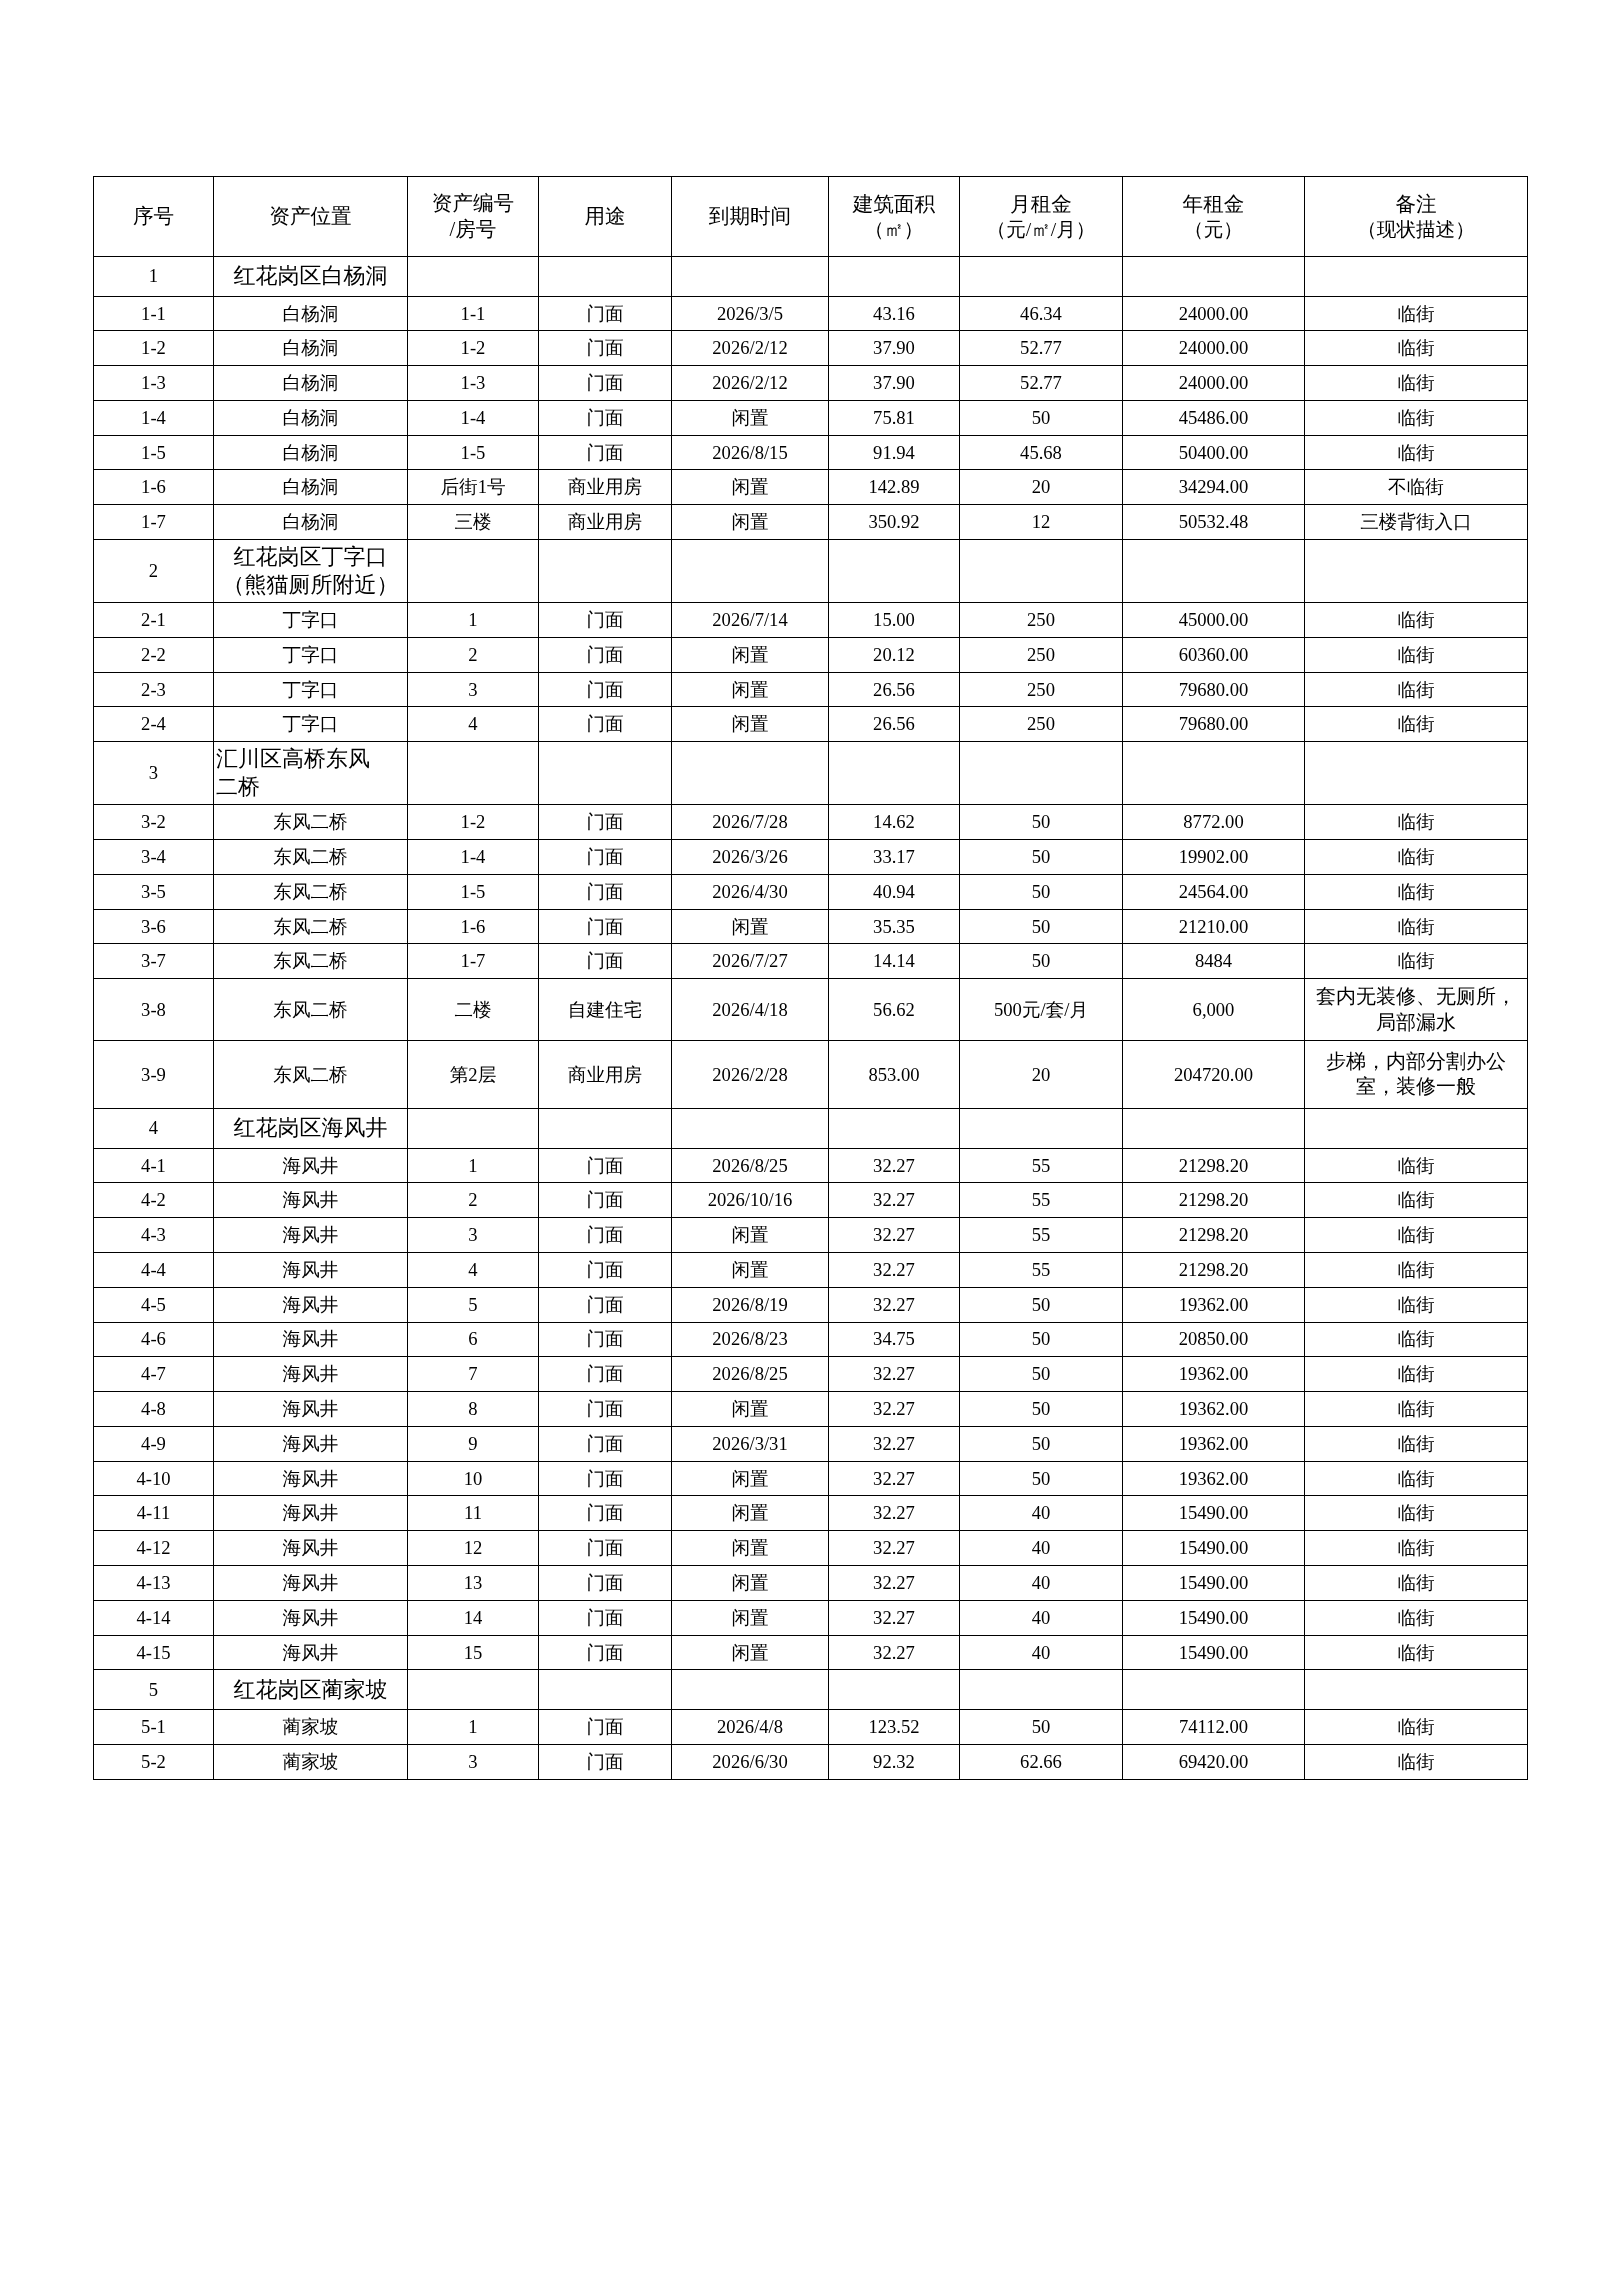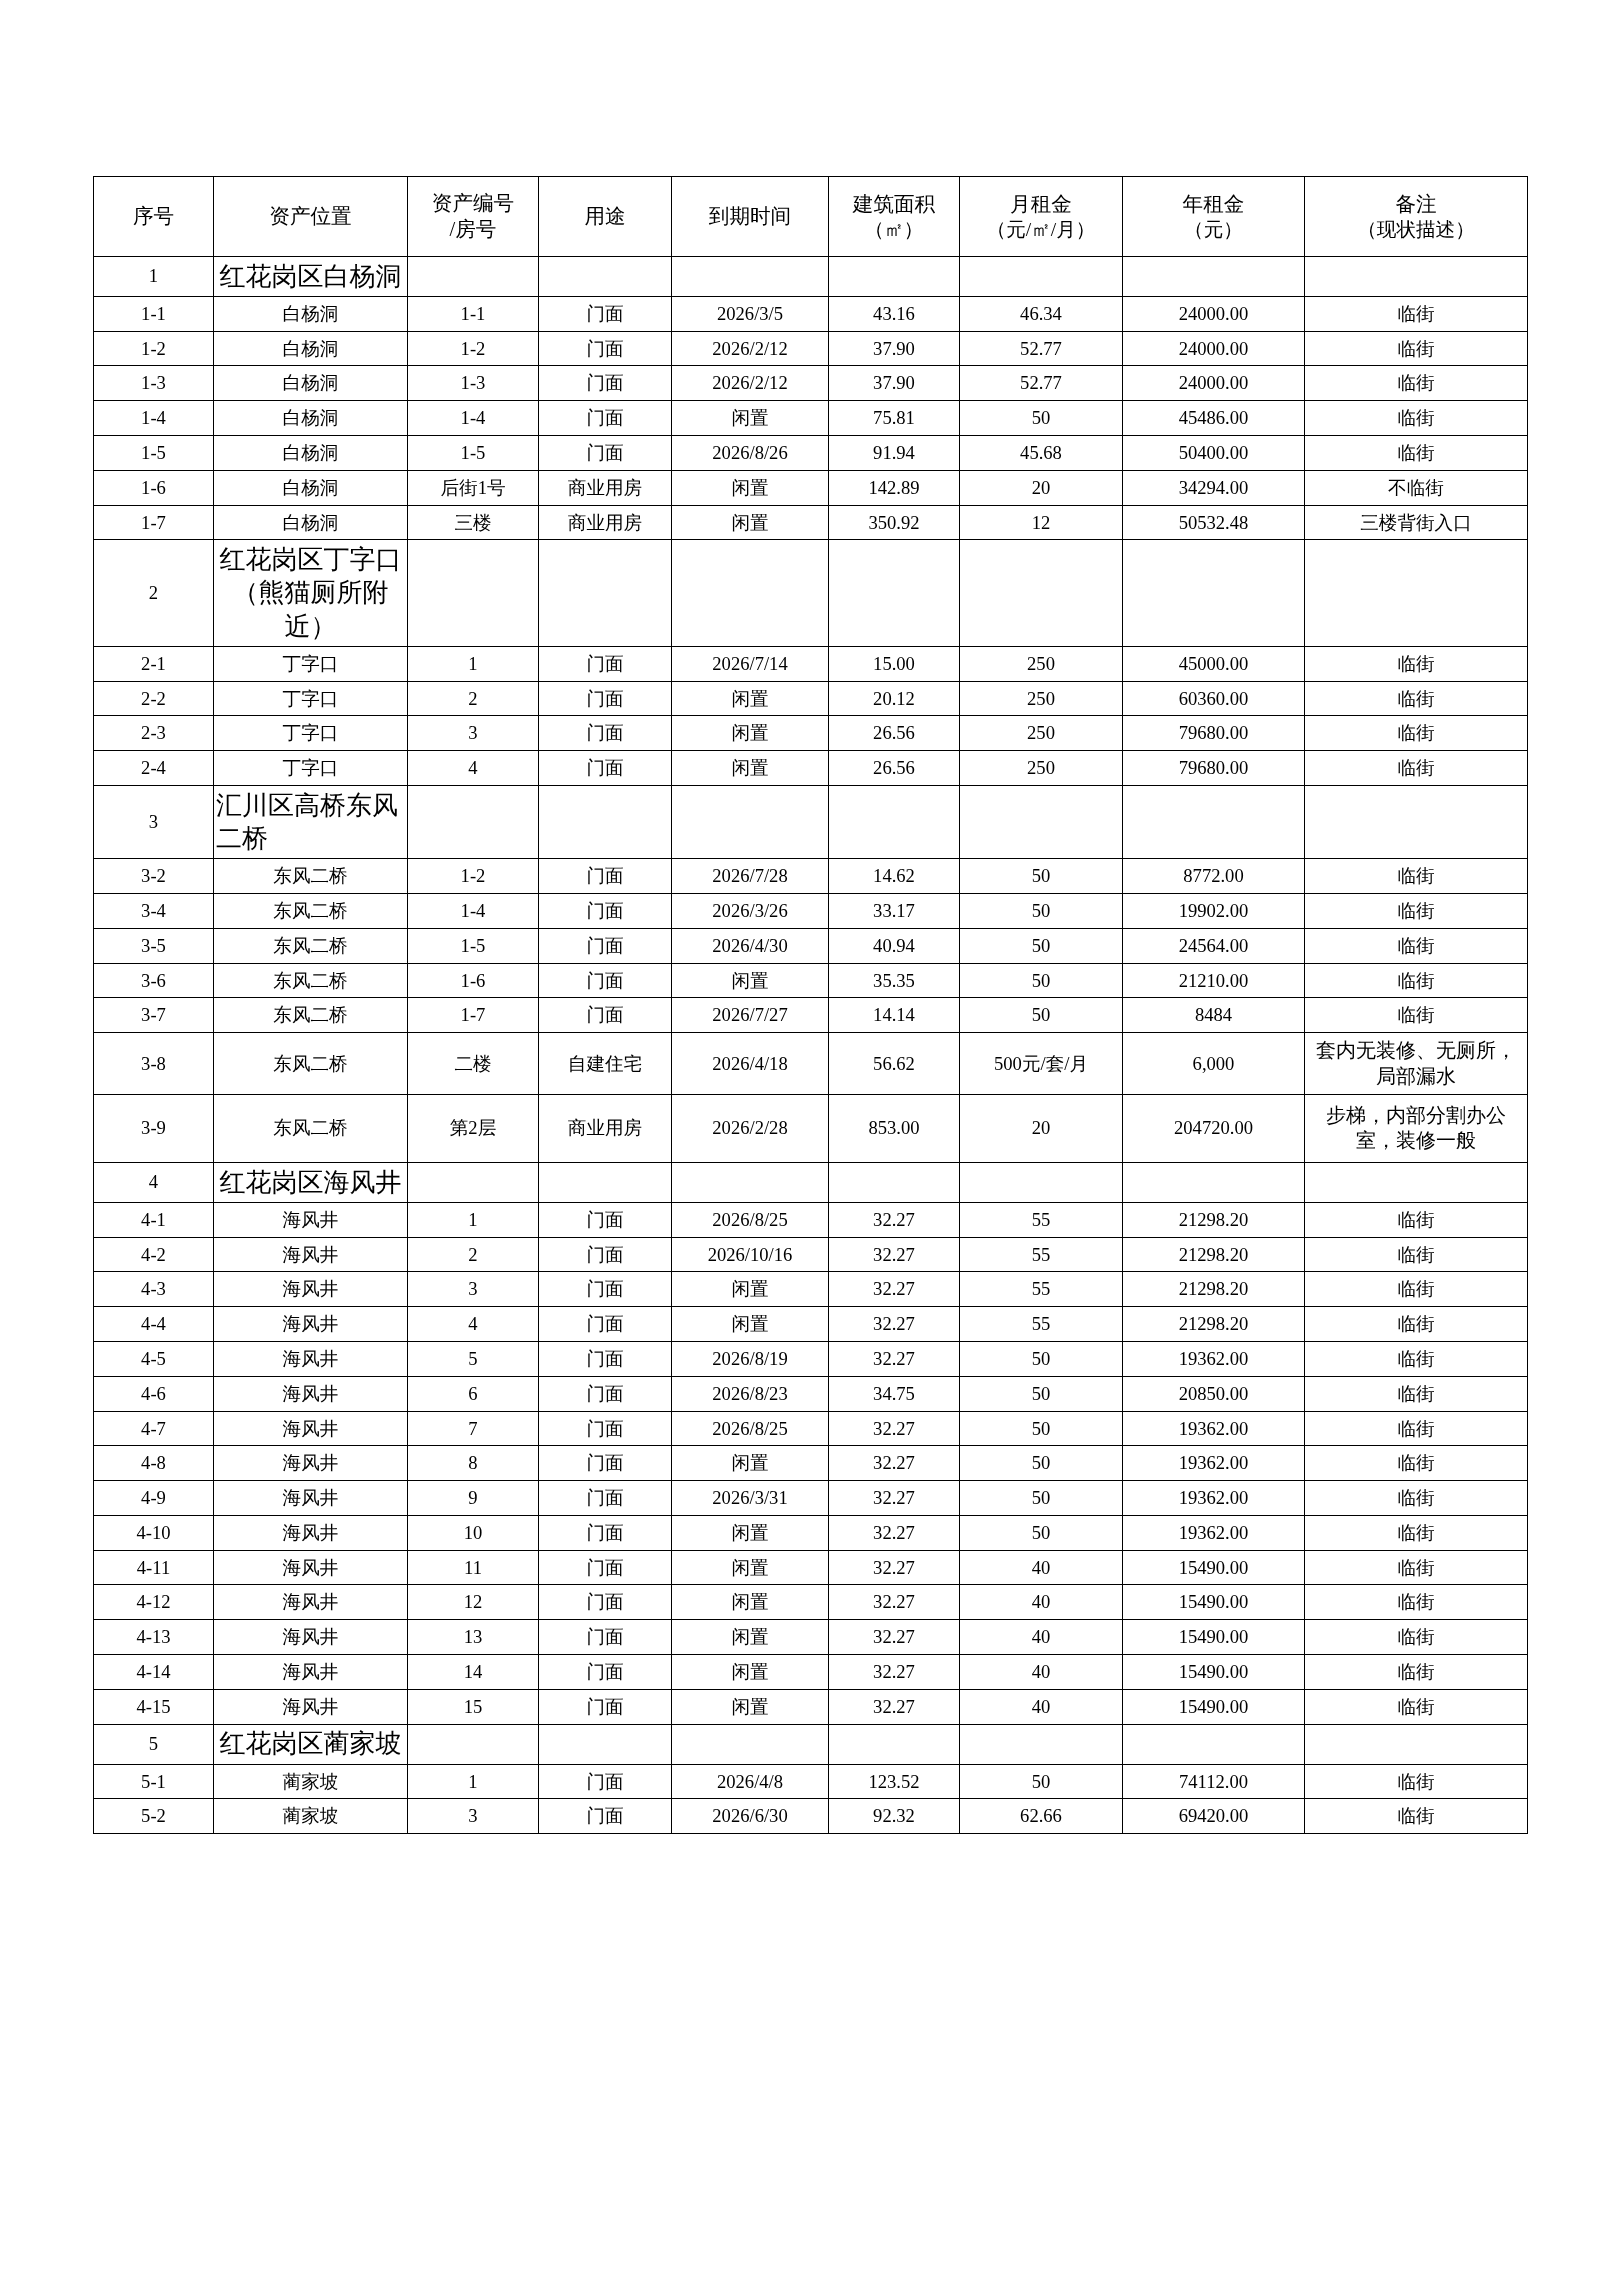--- a/index.html
+++ b/index.html
@@ -51,21 +51,21 @@
   col.c6 { width: 163px; }
   col.c7 { width: 182px; }
   col.c8 { width: 223px; }
 
   .group-no td {
     height: 33px;
   }
   .group-label {
     text-align: left;
     padding-left: 9.8px;
-    font-size: 26px;
+    font-size: 22px;
   }
   .group-label.center {
     text-align: left;
     padding-left: 2px;
   }
   .tall2 td { height: 55px; }
   .tall3 td { height: 61px; }
   .remark-wrap {
     text-align: left;
     padding: 2px 4.9px;
@@ -183,21 +183,21 @@
           <td>75.81</td>
           <td>50</td>
           <td>45486.00</td>
           <td>临街</td>
         </tr>
         <tr>
           <td>1-5</td>
           <td>白杨洞</td>
           <td>1-5</td>
           <td>门面</td>
-          <td>2026/8/26</td>
+          <td>2026/8/15</td>
           <td>91.94</td>
           <td>45.68</td>
           <td>50400.00</td>
           <td>临街</td>
         </tr>
         <tr>
           <td>1-6</td>
           <td>白杨洞</td>
           <td>后街1号</td>
           <td>商业用房</td>

